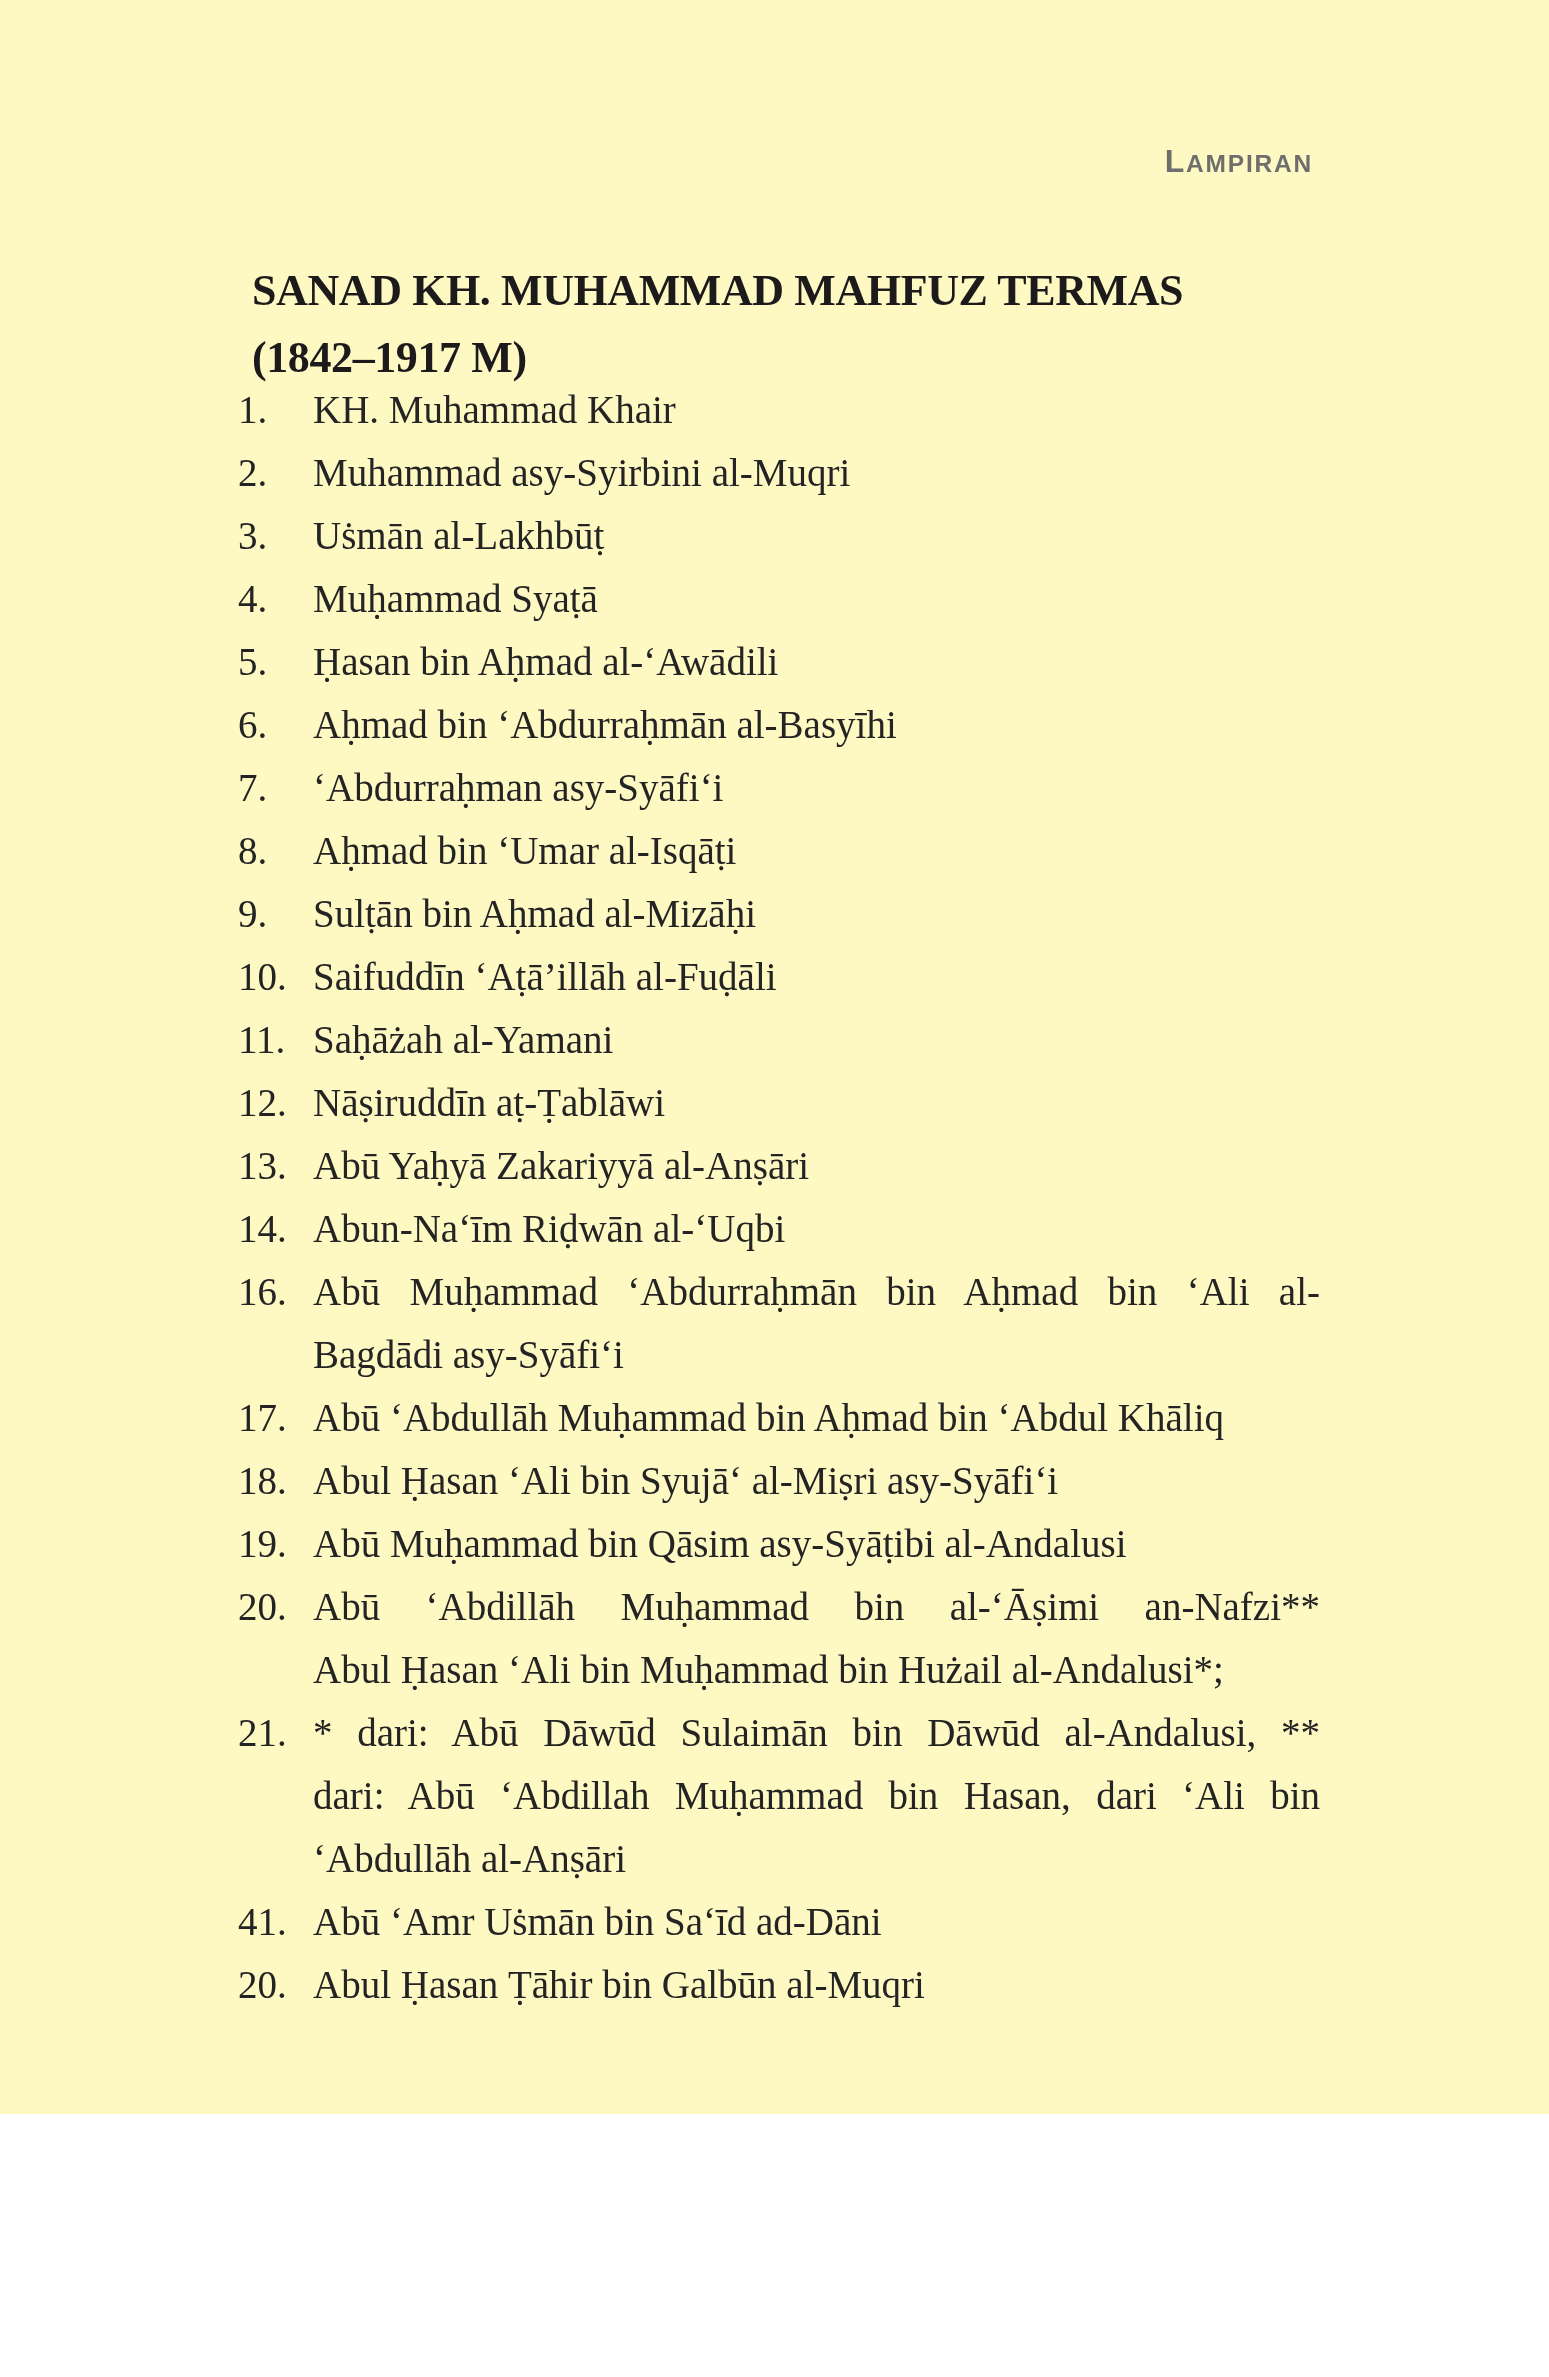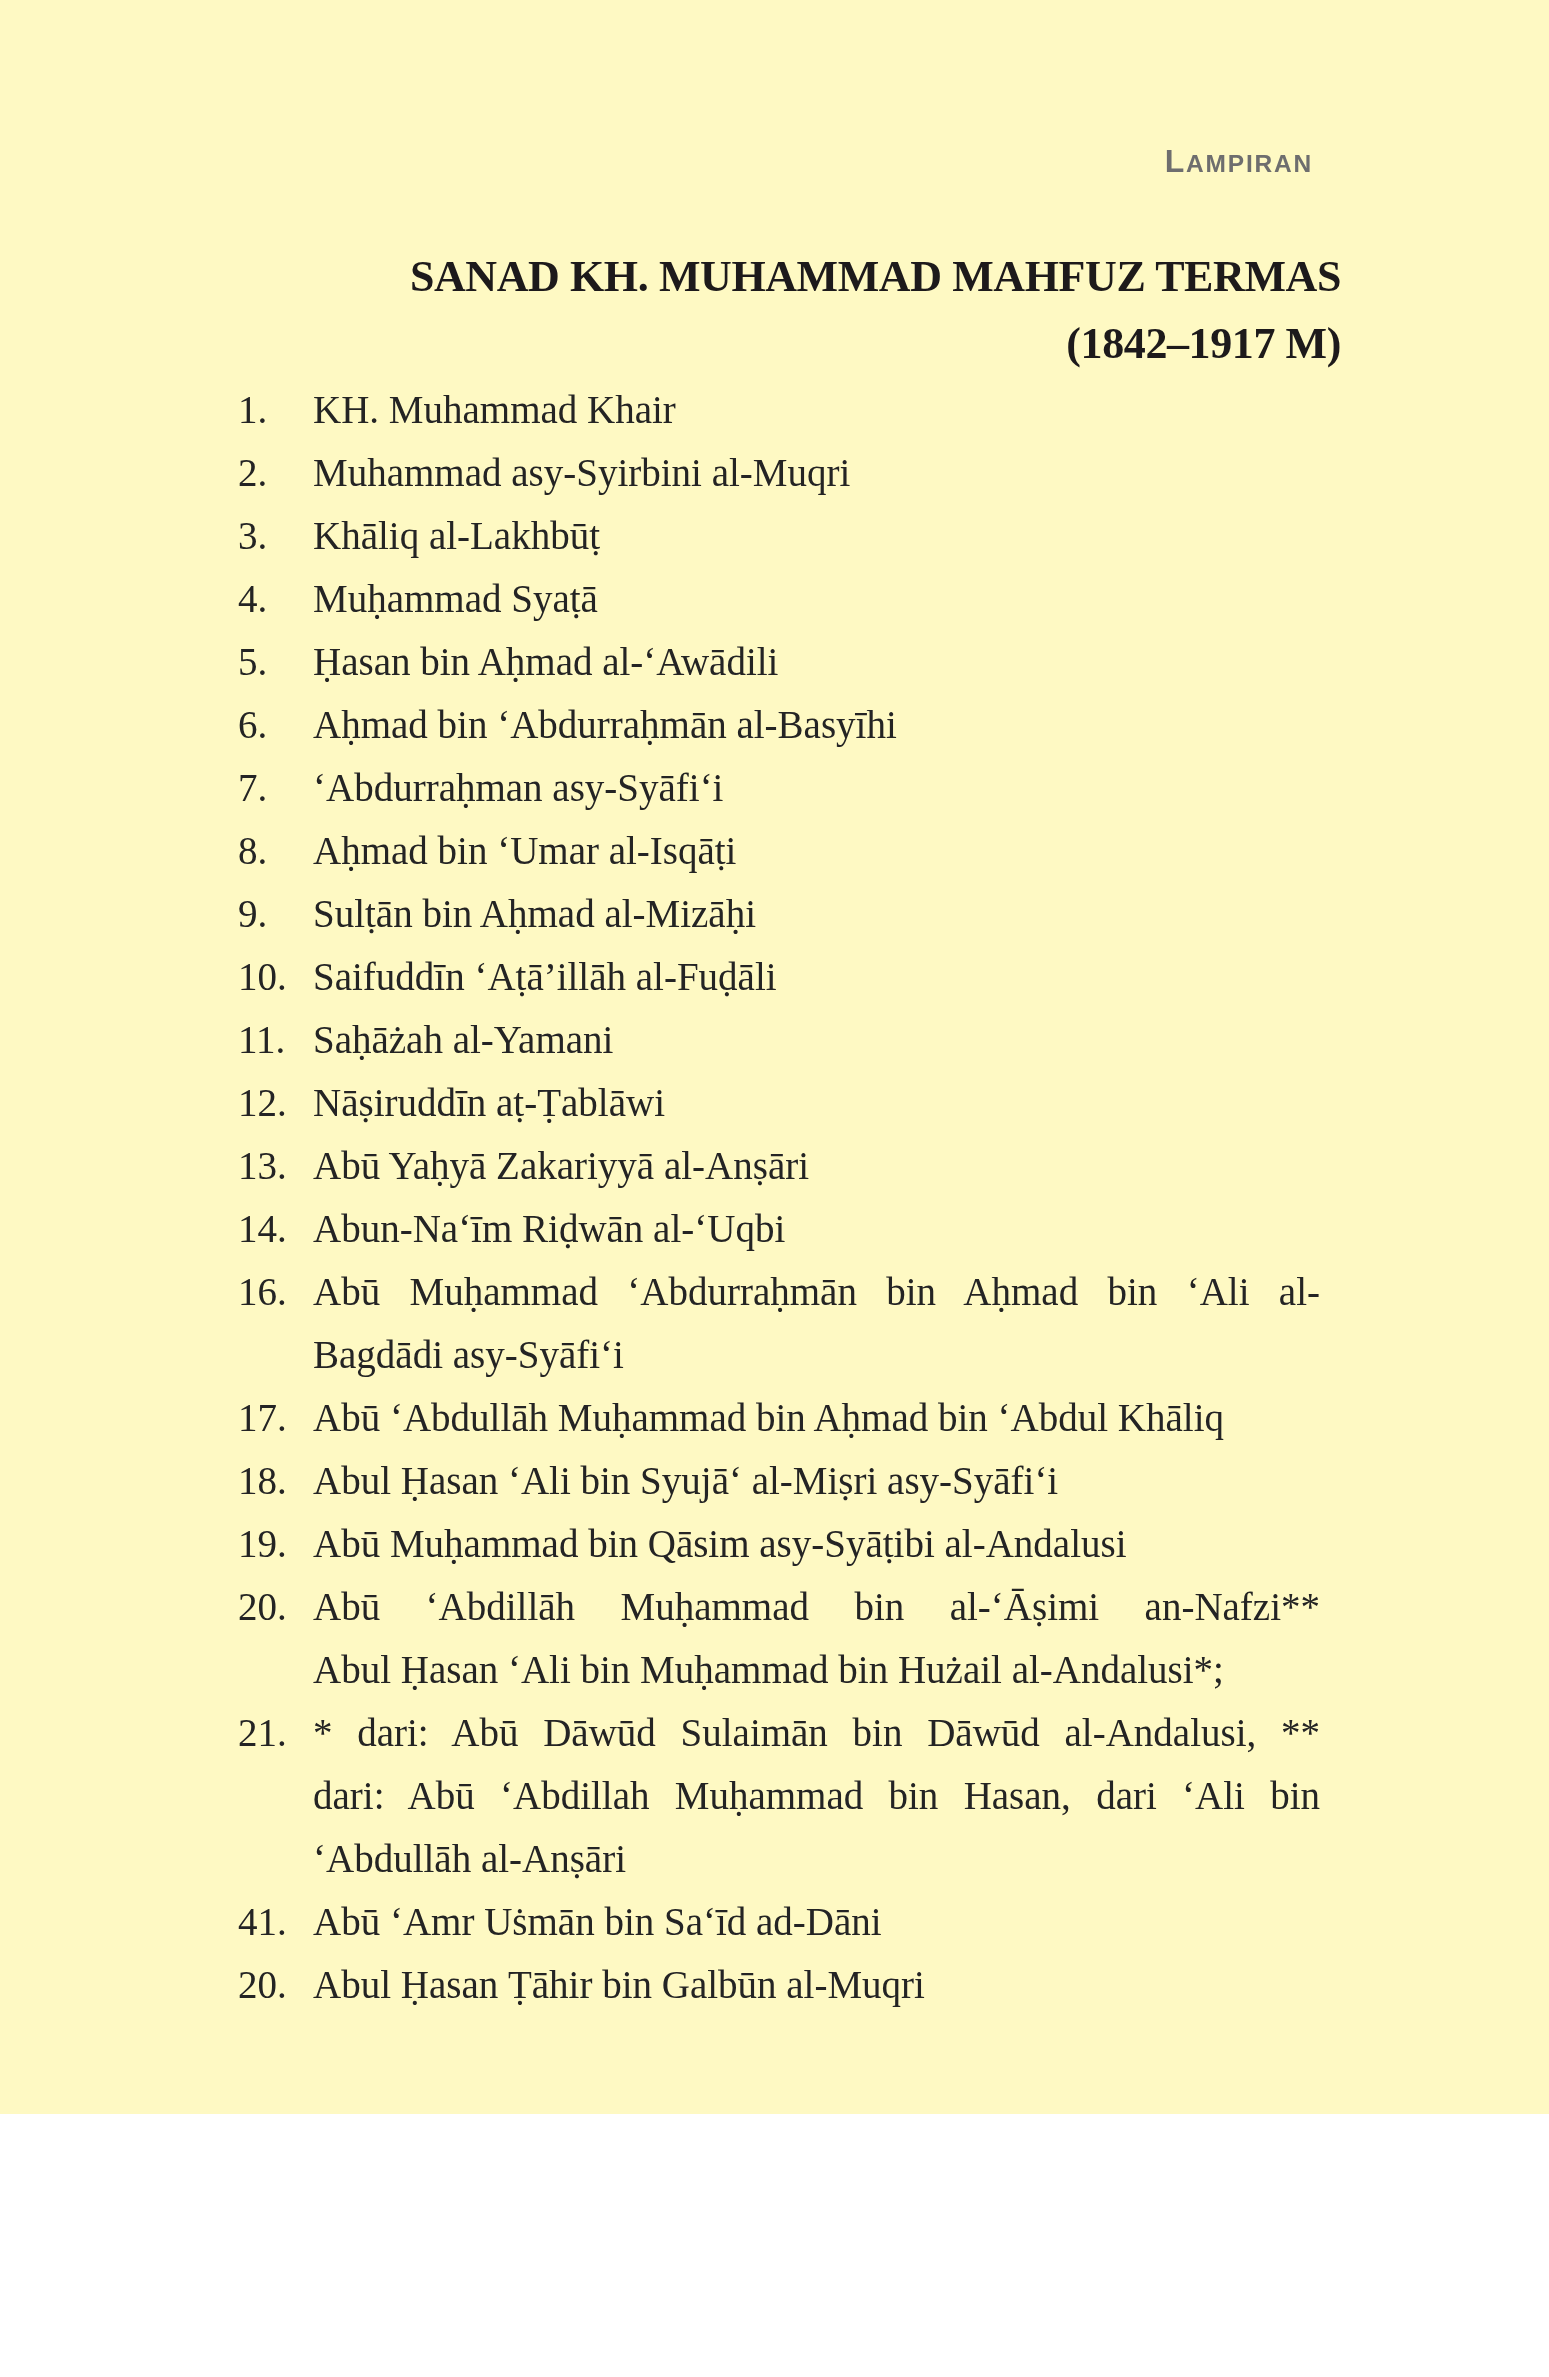--- a/index.html
+++ b/index.html
@@ -93,37 +93,37 @@
     color: #58585a;
   }
 </style>
 </head>
 <body>
 
 <div class="page">
 
   <div class="kicker">Lampiran</div>
 
-  <h1 class="doc-title" style="margin:0;text-align:right;">
+  <h1 class="doc-title" style="margin:14px;">
     <span class="title-line">SANAD KH. MUHAMMAD MAHFUZ TERMAS</span>
     <span class="title-line">(1842–1917 M)</span>
   </h1>
 
   <ol class="sanad-list">
       <li>
         <span class="num">1.</span>
         <div class="line">KH. Muhammad Khair</div>
       </li>
       <li>
         <span class="num">2.</span>
         <div class="line">Muhammad asy-Syirbini al-Muqri</div>
       </li>
       <li>
         <span class="num">3.</span>
-        <div class="line">Khāliq al-Lakhbūṭ</div>
+        <div class="line">Uṡmān al-Lakhbūṭ</div>
       </li>
       <li>
         <span class="num">4.</span>
         <div class="line">Muḥammad Syaṭā</div>
       </li>
       <li>
         <span class="num">5.</span>
         <div class="line">Ḥasan bin Aḥmad al-‘Awādili</div>
       </li>
       <li>

